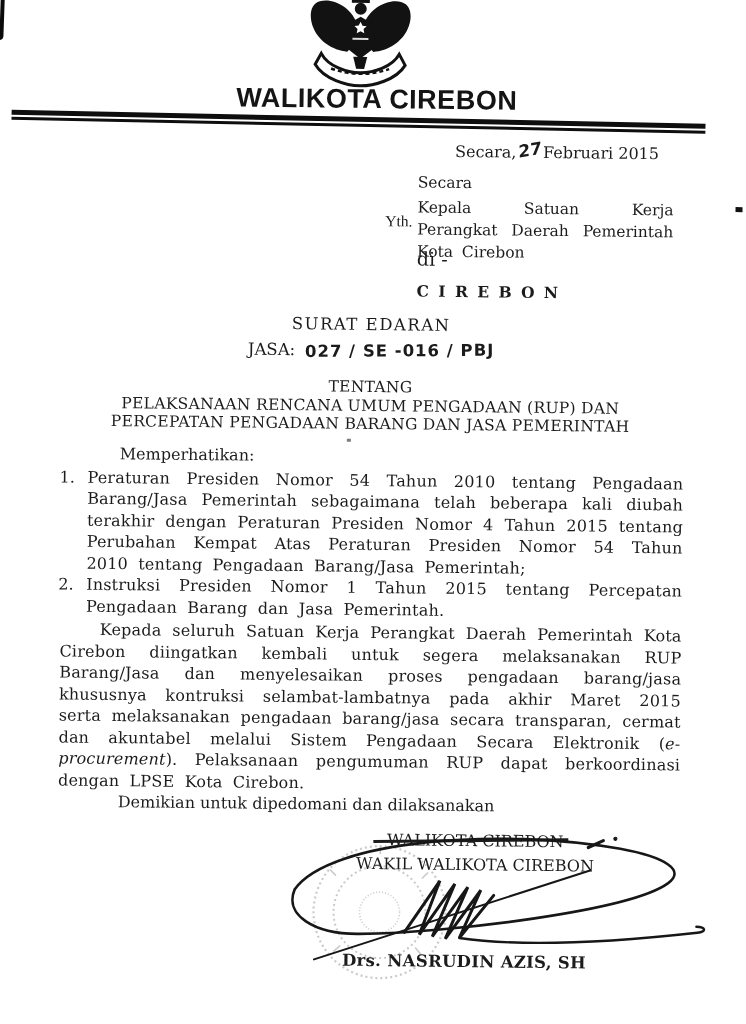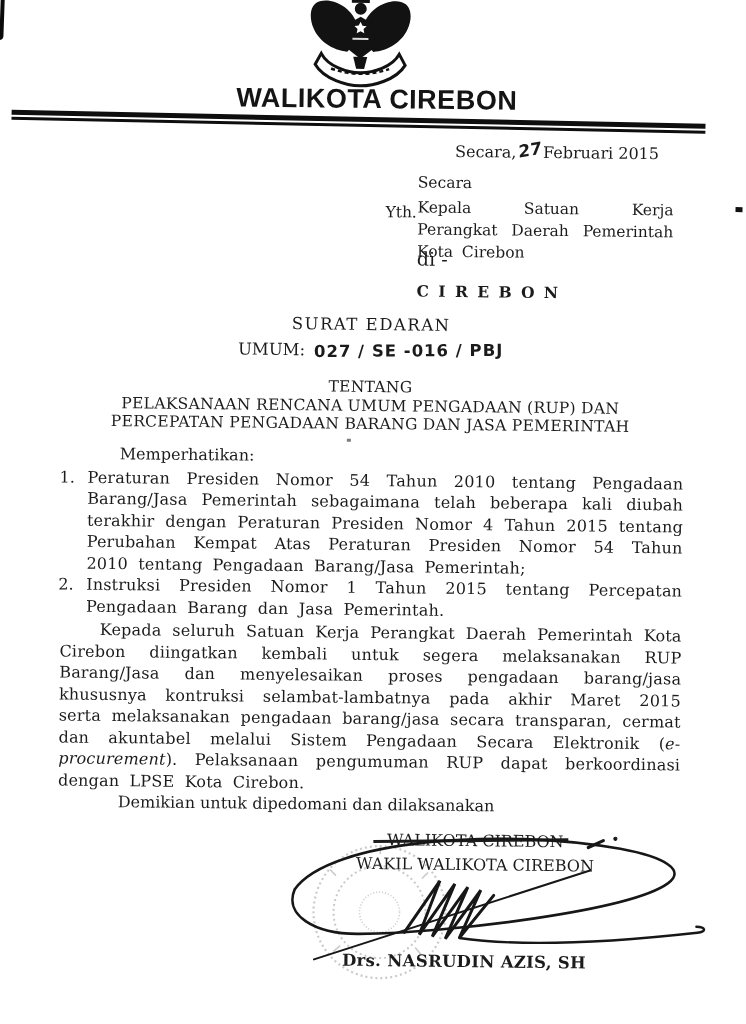--- a/index.html
+++ b/index.html
@@ -22,21 +22,21 @@
   }
   .rule{left:8px;top:117px;width:694px;transform:rotate(.5deg);}
   .rule .a{height:5px;background:#0e0e0e;}
   .rule .b{height:3px;background:#0e0e0e;margin-top:2px;}
 
   
   .dateline{left:452px;top:140px;font-size:16px;white-space:nowrap;}
   .hand{font-family:"DejaVu Sans", sans-serif;font-weight:700;display:inline-block;}
   .day-hand{font-size:17px;transform:rotate(-10deg) skewX(-8deg);margin:0 1px 0 2px;position:relative;top:-2px;}
   .kepada{left:415px;top:173px;font-size:15.5px;}
-  .yth{left:383px;top:203px;font-size:15.5px;}
+  .yth{left:383px;top:212px;font-size:15.5px;font-family:Liberation Serif, serif;}
   .addr{left:415px;top:196px;width:256px;font-size:15.5px;line-height:22px;text-align:justify;word-spacing:4px;}
   .di{left:415px;top:247px;font-size:19px;}
   .city{left:415px;top:281px;font-size:15.5px;font-weight:600;letter-spacing:2px;}
 
   
   .subject{left:30px;top:315px;width:680px;text-align:center;}
   .doc-type{font-size:16.5px;letter-spacing:1.5px;}
   .nomor-line{margin-top:7px;font-size:16.5px;}
   .nomor-hand{font-size:16.5px;letter-spacing:1px;transform:rotate(-1deg);margin-left:4px;}
   .tentang{left:30px;top:378px;width:680px;text-align:center;font-size:15.5px;line-height:18.5px;letter-spacing:.3px;}
@@ -96,21 +96,21 @@
 
     <div class="abs kepada">Secara</div>
     <div class="abs yth">Yth.</div>
     <div class="abs addr">Kepala Satuan Kerja Perangkat Daerah Pemerintah Kota Cirebon</div>
     <div class="abs di">di -</div>
     <div class="abs city">C I R E B O N</div>
 
     <div class="abs subject">
       <div class="doc-type">SURAT EDARAN</div>
       <div class="nomor-line">
-        <span>UMUM:</span>
+        <span>JASA:</span>
         <span class="hand nomor-hand">027 / SE -016 / PBJ</span>
       </div>
     </div>
 
     <div class="abs tentang">
       <div>TENTANG</div>
       <div>PELAKSANAAN RENCANA UMUM PENGADAAN (RUP) DAN</div>
       <div>PERCEPATAN PENGADAAN BARANG DAN JASA PEMERINTAH</div>
     </div>
 

